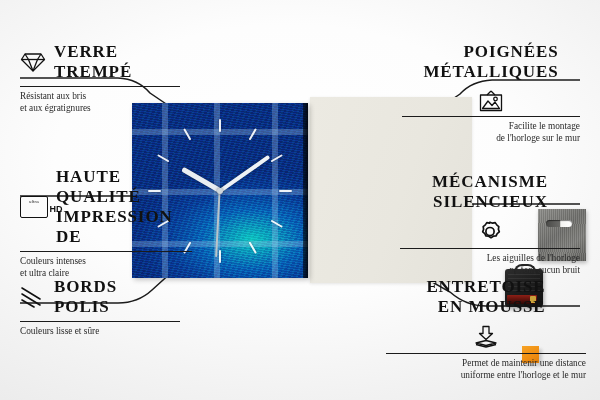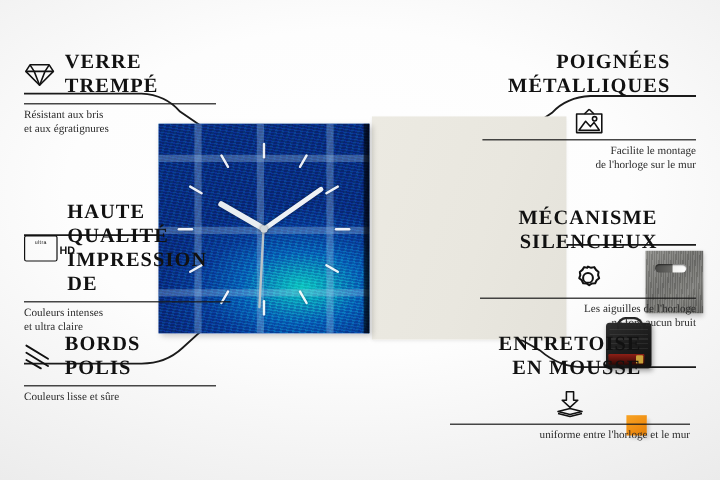--- a/index.html
+++ b/index.html
@@ -283,33 +283,34 @@
         </g>
       </svg>
     </div>
     <div class="rule"></div>
     <div class="co-sub">
       <div>Les aiguilles de l'horloge</div>
       <div>ne font aucun bruit</div>
     </div>
   </div>
 
-  <div class="callout right" style="right:25px;top:277px;width:200px;">
+  <div class="callout right" style="right:14px;top:277px;width:200px;">
     <div class="co-title">
       <div class="co-words">
         <div>ENTRETOISE</div>
         <div>EN MOUSSE</div>
       </div>
       <svg class="ico" width="26" height="24" viewBox="0 0 26 24">
         <g fill="none" stroke="#111" stroke-width="1.3" stroke-linejoin="round">
           <path d="M10,1.5 h6 v7 h3.5 L13,14.5 L6.5,8.5 H10 Z"></path>
           <path d="M13,15.5 L23,18 L13,20.5 L3,18 Z"></path>
           <path d="M3,19.5 L13,22 L23,19.5"></path>
         </g>
       </svg>
     </div>
     <div class="rule"></div>
     <div class="co-sub">
+      <div>Permet de maintenir une distance</div>
       <div>uniforme entre l'horloge et le mur</div>
     </div>
   </div>
 
 </div>
 
 </body></html>

